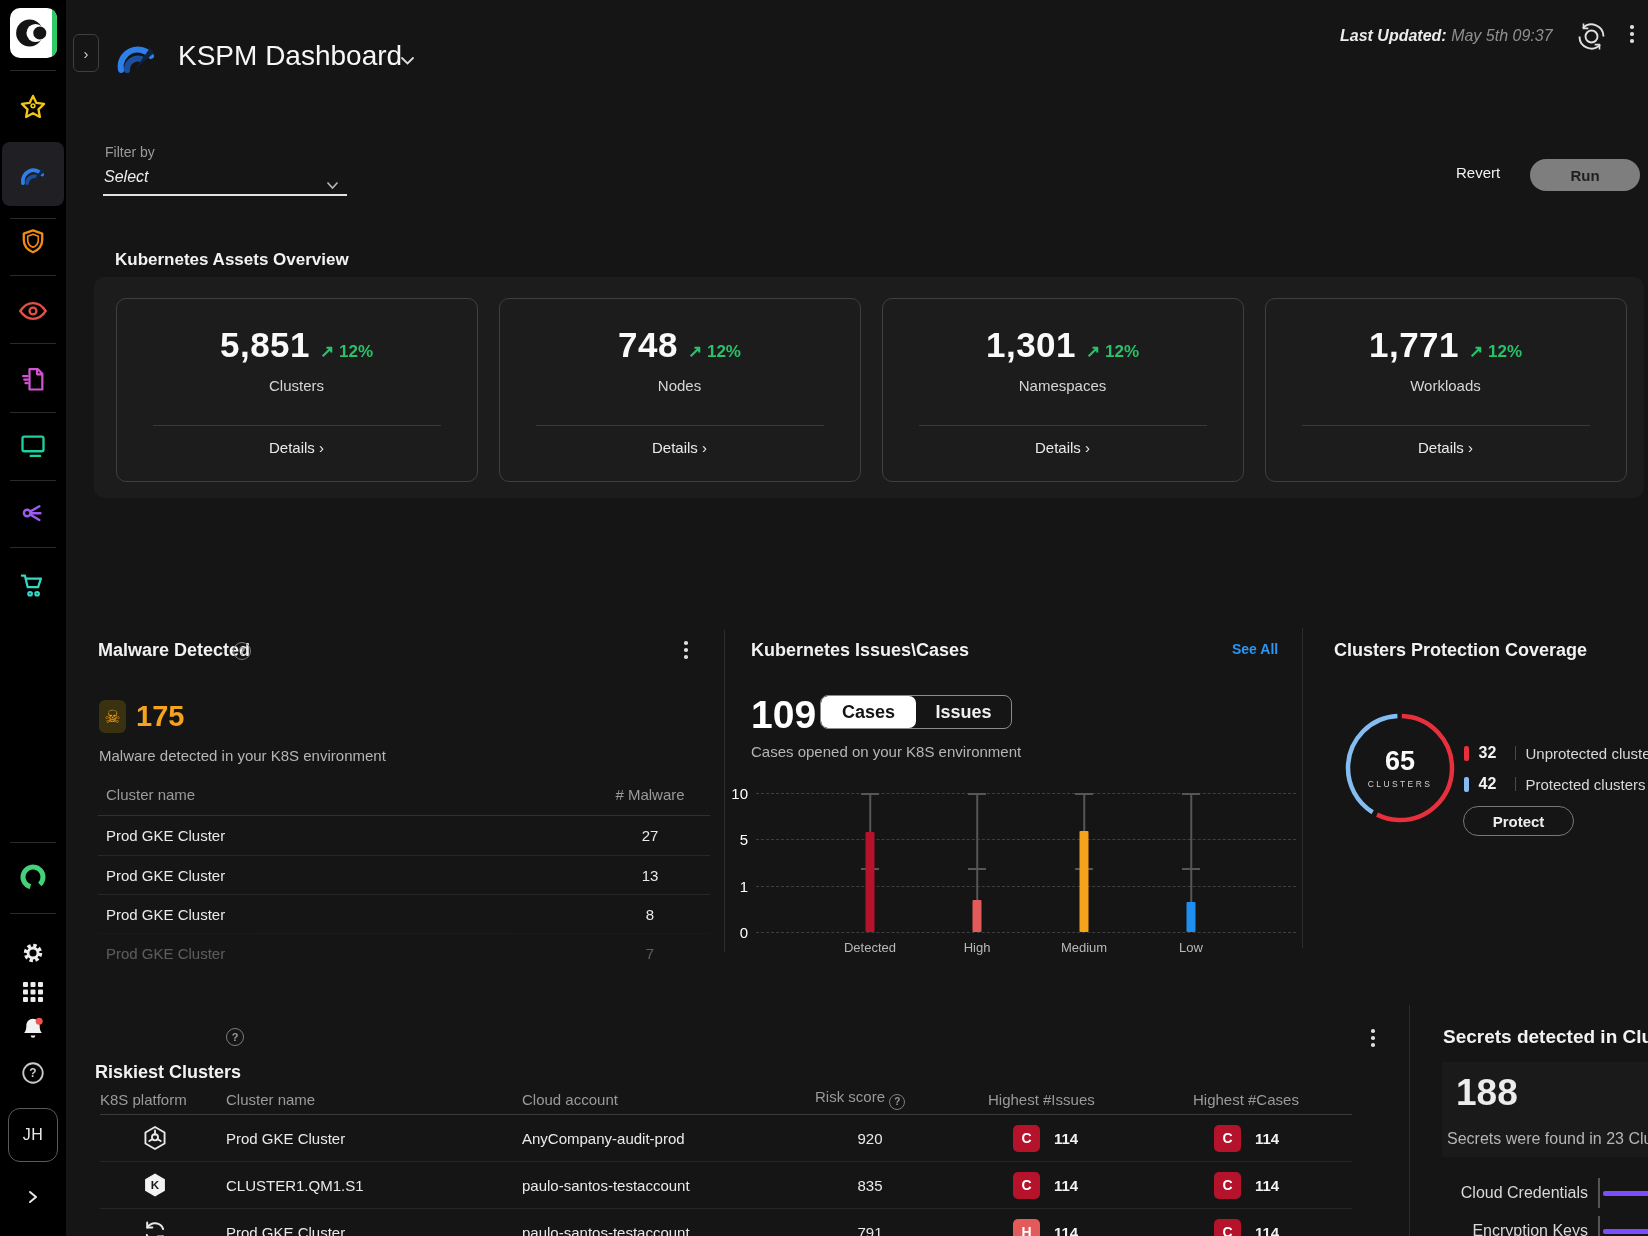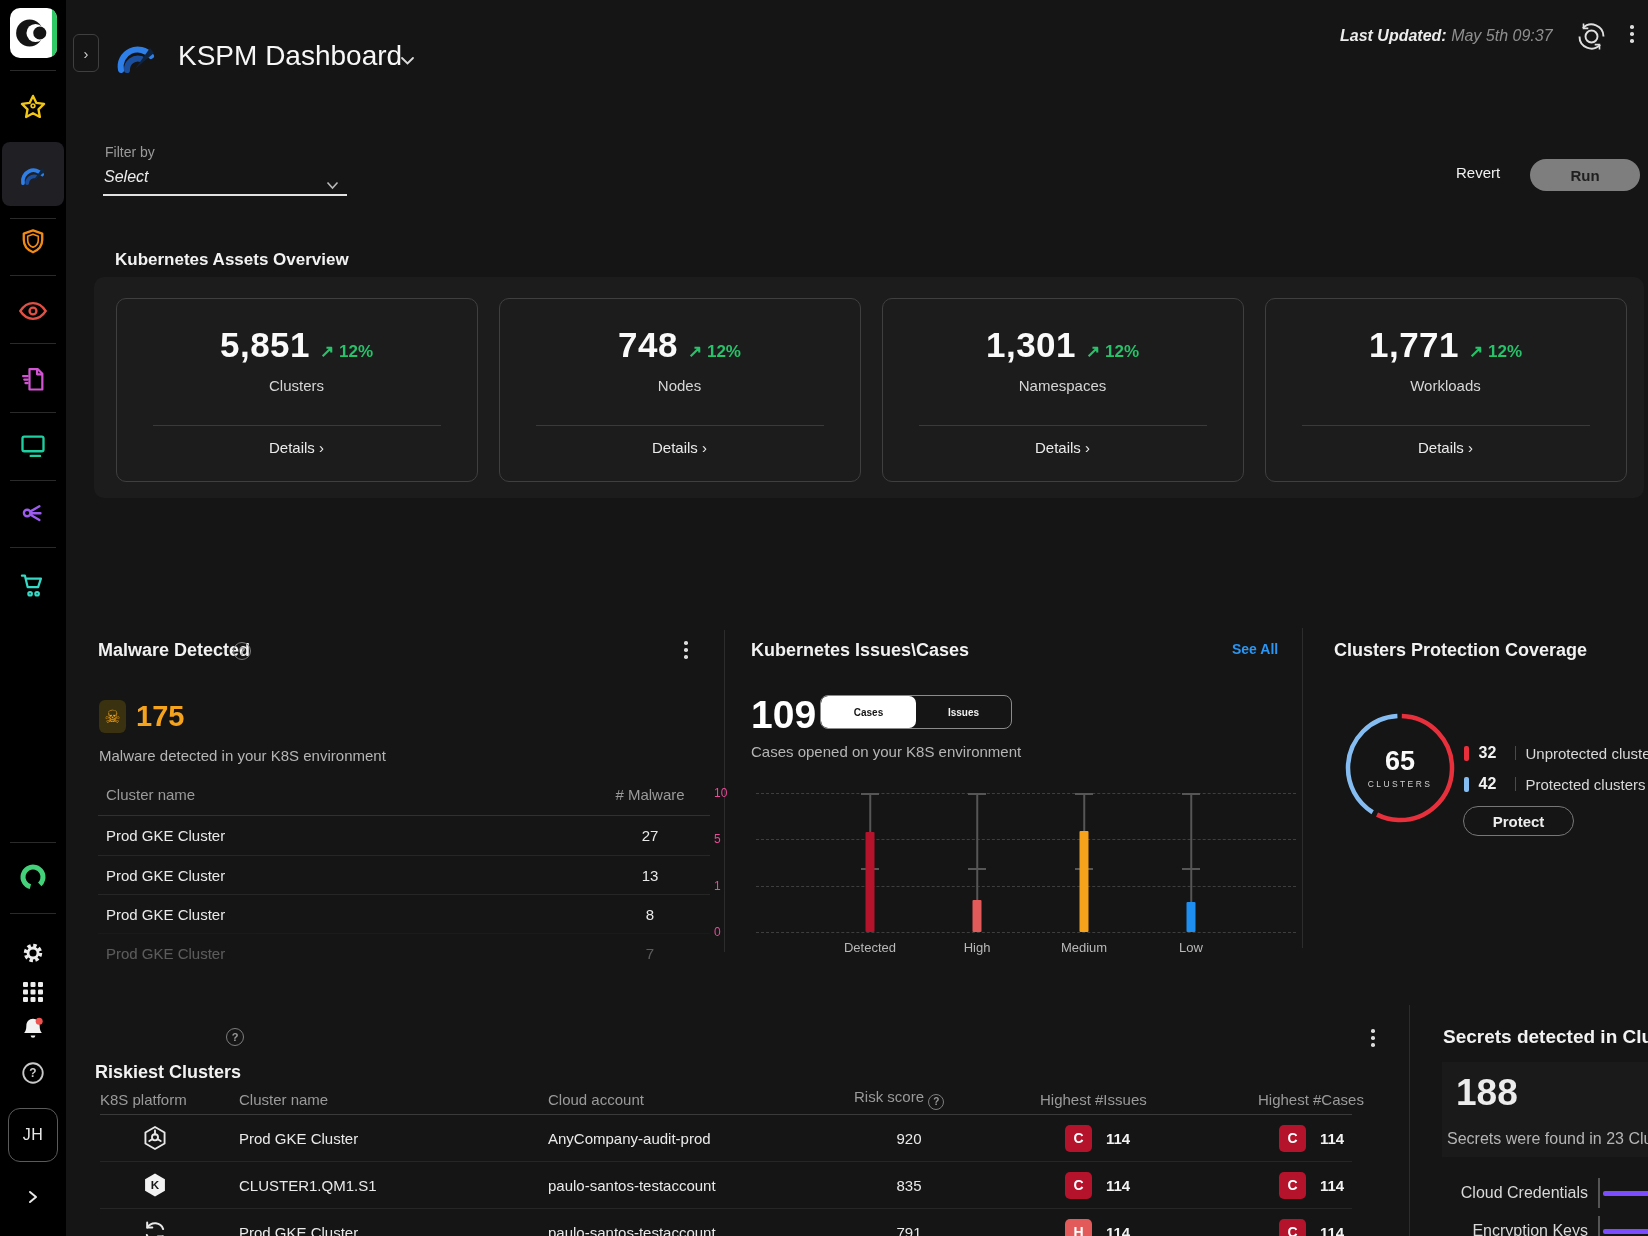--- a/index.html
+++ b/index.html
@@ -73,48 +73,48 @@
   .m-head .c2, .m-row .c2 { width:120px; text-align:center; margin-left:auto; }
   .m-row { display:flex; align-items:center; height:39px; font-size:15px; color:#eaeaea;
     padding-left:8px; border-top:1px solid #262626; }
   .m-table .m-head { border-bottom:1px solid #303030; }
   .m-row:first-of-type { border-top:none; }
 
   .count-big { font-size:39px; font-weight:700; color:#ffffff; }
   .toggle { left:820px; top:695px; width:192px; height:34px; border:1px solid #8b8b8b;
     border-radius:8px; display:flex; overflow:hidden; cursor:pointer; }
   .toggle .seg { flex:1; display:flex; align-items:center; justify-content:center;
-    font-size:10px; font-weight:700; color:#f0f0f0; }
+    font-size:18px; font-weight:700; color:#f0f0f0; }
   .toggle .seg.on { background:#fff; color:#141414; border-radius:7px; }
   .see-all { left:1232px; top:641px; font-size:14px; font-weight:700; color:#2b96f3; cursor:pointer; }
 
   .chart { left:700px; top:785px; width:600px; height:175px; }
   .gridline { position:absolute; left:56px; right:4px; border-top:1px dashed #3e3e3e; height:0; }
-  .ytick { position:absolute; left:14px; width:34px; text-align:left; font-size:12px;
-    color:#ec4899; transform:translateY(-50%); }
+  .ytick { position:absolute; left:14px; width:34px; text-align:right; font-size:15px;
+    color:#ffffff; transform:translateY(-50%); }
   .whisker { position:absolute; left:50%; width:1.5px; background:#565656; transform:translateX(-50%); }
   .wcap { position:absolute; left:50%; width:18px; height:1.5px; background:#565656; transform:translateX(-50%); }
   .cbar { position:absolute; left:50%; width:9px; transform:translateX(-50%); border-radius:1px; }
   .cat-label { position:absolute; width:80px; transform:translateX(-50%); text-align:center;
     font-size:13px; color:#b8b8b8; }
 
   .donut-center { position:absolute; text-align:center; }
   .donut-num { font-size:27px; font-weight:700; color:#fafafa; }
   .donut-sub { font-size:8.5px; letter-spacing:2.4px; color:#d0d0d0; margin-top:2px; }
   .cov-legend-row { display:flex; align-items:center; gap:10px; height:16px; margin-bottom:15px; }
   .cov-pill { width:4.5px; height:15px; border-radius:2px; }
   .cov-val { font-size:16px; font-weight:700; color:#f2f2f2; width:26px; }
   .cov-sep { width:1px; height:14px; background:#4a4a4a; }
   .cov-label { font-size:15px; color:#d8d8d8; white-space:nowrap; }
   .protect-btn { left:1463px; top:806px; width:111px; height:30px; border:1px solid #777;
     border-radius:15px; background:transparent; color:#ededed; font-size:15px; font-weight:700;
     cursor:pointer; }
 
   .r-table { left:100px; top:1084px; width:1252px; }
-  .r-grid { display:grid; grid-template-columns:126px 296px 293px 173px 205px 159px; align-items:center;gap:13px; }
+  .r-grid { display:grid; grid-template-columns:126px 296px 293px 173px 205px 159px; align-items:center; }
   .r-head { height:31px; font-size:15px; color:#9a9a9a; border-bottom:1px solid #3a3a3a; }
   .r-row { height:47px; font-size:15px; color:#eaeaea; border-bottom:1px solid #262626; }
   .r-platform { padding-left:41px; display:flex; align-items:center; }
   .r-score { width:110px; text-align:center; }
   .sev-cell { display:flex; align-items:center; gap:14px; padding-left:25px; }
   .sev-badge { width:27px; height:27px; border-radius:5px; color:#fff; font-weight:700;
     font-size:14px; display:flex; align-items:center; justify-content:center; }
   .sev-count { font-weight:700; color:#f2f2f2; }
 
   .secrets-box { left:1442px; top:1062px; width:206px; height:95px; background:#1a1a1a; }

